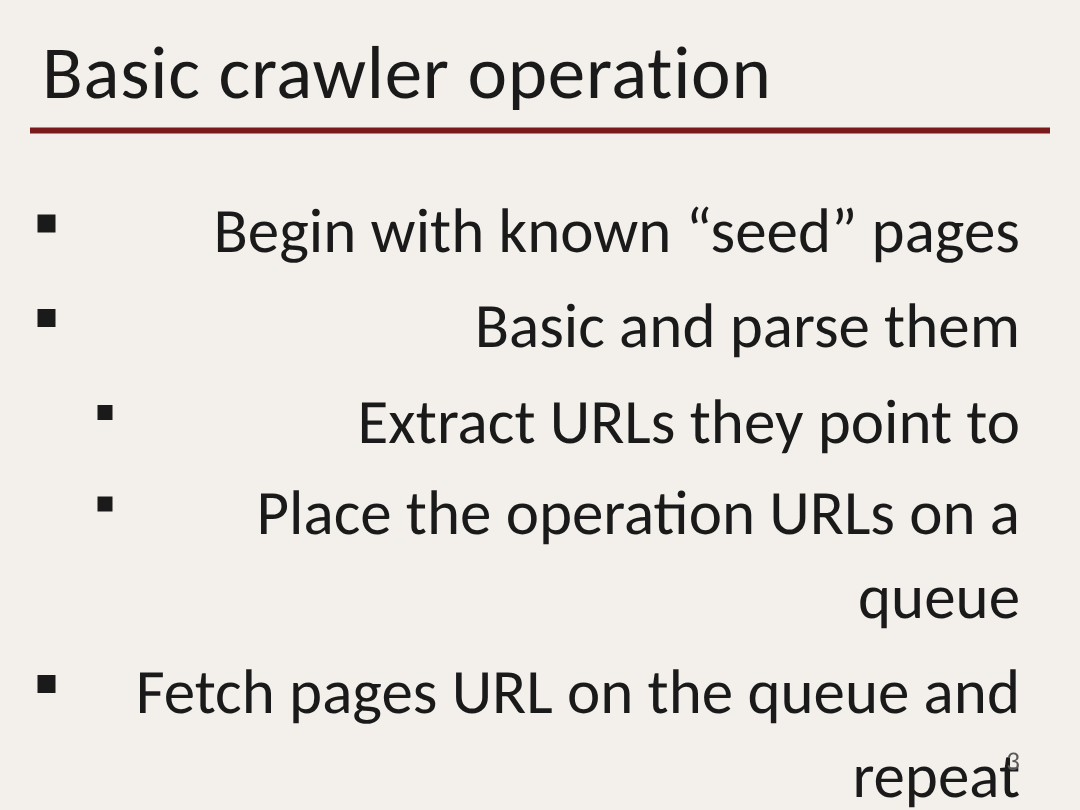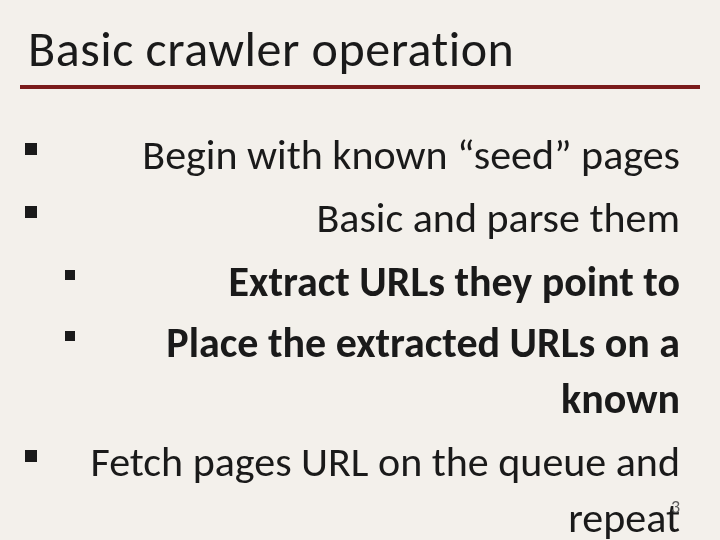--- a/index.html
+++ b/index.html
@@ -45,21 +45,20 @@
     left: 0;
     top: 16px;
     width: 12px;
     height: 12px;
     background: #1a1a1a;
   }
   .l2 {
     position: relative;
     margin: 6px 0 6px 40px;
     padding-left: 30px;
-    font-weight: bold;
   }
   .l2 .bullet {
     position: absolute;
     left: 0;
     top: 16px;
     width: 10px;
     height: 10px;
     background: #1a1a1a;
   }
   .pagenum {
@@ -90,21 +89,21 @@
       <span>Basic and parse them</span>
     </div>
 
     <div class="l2">
       <span class="bullet"></span>
       <span>Extract URLs they point to</span>
     </div>
 
     <div class="l2">
       <span class="bullet"></span>
-      <span>Place the extracted URLs on a known</span>
+      <span>Place the operation URLs on a queue</span>
     </div>
 
     <div class="l1">
       <span class="bullet"></span>
       <span>Fetch pages URL on the queue and repeat</span>
     </div>
 
   </div>
 
   <div class="pagenum">3</div>

